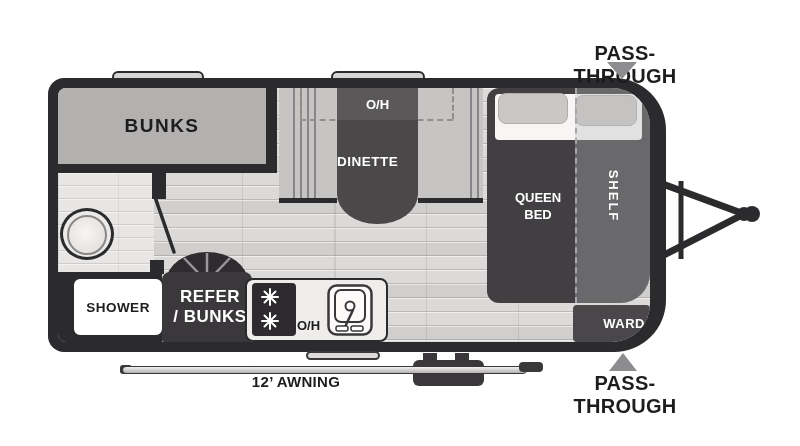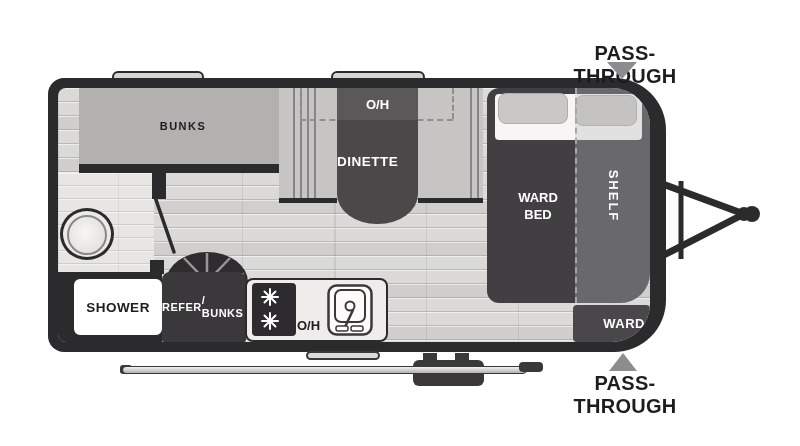--- a/index.html
+++ b/index.html
@@ -27,42 +27,42 @@
     background-color:#e7e6e4;
     background-image:
       repeating-linear-gradient(180deg, rgba(255,255,255,.5) 0 1.5px, rgba(255,255,255,0) 1.5px 12px, rgba(120,118,116,.22) 12px 13px),
       repeating-linear-gradient(90deg, rgba(120,118,116,.12) 0 1.5px, transparent 1.5px 60px);
   }
   
   #bunks{
     left:0;top:0;width:219px;height:85px;background:#b3b1af;box-sizing:border-box;
     border-right:11px solid #2b2a2c;border-bottom:9px solid #2b2a2c;
     display:flex;align-items:center;justify-content:center;
-    font-size:11px;letter-spacing:1.5px;margin-left:21px;
+    font-size:19px;letter-spacing:1.5px;
   }
   .wall{background:#2b2a2c;}
   #toilet{
     left:2px;top:120px;width:54px;height:52px;border-radius:50%;
     border:3px solid #2b2a2c;background:#eceae8;box-sizing:border-box;
   }
   #toilet .bowl{
     position:absolute;left:4px;top:4px;width:36px;height:36px;border-radius:50%;
     border:2px solid #8a8886;background:radial-gradient(circle at 45% 45%, #f7f6f4, #dcdbd9);
   }
   #shower-surround{left:0;top:184px;width:104px;height:70px;background:#2b2a2c;z-index:2;}
   #shower{
     position:absolute;left:14px;top:5px;width:92px;height:60px;background:#fff;
     border:2.5px solid #2b2a2c;border-radius:8px;box-sizing:border-box;
     display:flex;align-items:center;justify-content:center;font-size:13.5px;letter-spacing:.5px;text-align:center;
   }
   #wheel{left:106px;top:160px;width:86px;height:46px;z-index:2;}
   #refer{
     left:104px;top:184px;width:84px;height:70px;background:#3a383a;z-index:3;
-    border-radius:8px 8px 2px 2px;color:#fff;font-size:11px;line-height:1.15;
-    display:flex;flex-direction:row;align-items:center;justify-content:center;letter-spacing:.5px;
+    border-radius:8px 8px 2px 2px;color:#fff;font-size:17px;line-height:1.15;
+    display:flex;flex-direction:column;align-items:center;justify-content:center;letter-spacing:.5px;padding-left:6px;
   }
   #counter{
     left:187px;top:190px;width:143px;height:64px;background:#eeedeb;z-index:3;
     border:2.5px solid #2b2a2c;border-radius:8px;box-sizing:border-box;
   }
   #stove{position:absolute;left:5px;top:3px;width:44px;height:53px;background:#2d2b2e;border-radius:4px;}
   .burner{position:absolute;width:18px;height:18px;}
   #oh-kitchen{position:absolute;left:50px;top:38px;font-size:13px;}
   #sink{position:absolute;left:80px;top:4px;width:46px;height:52px;}
   #ward{
@@ -235,21 +235,21 @@
         <div id="oh-band">
           <span>O/H</span>
         </div>
         <div id="dinette-label">DINETTE</div>
       </div>
 
       <div class="abs" id="bed">
         <div id="mattress"></div>
         <div class="pillow" id="pillow-1"></div>
         <div class="pillow" id="pillow-2"></div>
-        <div id="queen-label">WARD BED</div>
+        <div id="queen-label">QUEEN BED</div>
         <div id="shelf">
           <span id="shelf-label">SHELF</span>
         </div>
       </div>
 
     </div>
   </div>
 
   <div class="abs pt-label" id="pt-top-label">PASS-THROUGH</div>
   <div class="abs" id="pt-top-arrow"></div>
@@ -257,14 +257,15 @@
   <div class="abs pt-label" id="pt-bottom-label">PASS-THROUGH</div>
 
   <div class="abs" id="threshold"></div>
   <div class="abs step-tab" id="step-tab-1"></div>
   <div class="abs step-tab" id="step-tab-2"></div>
   <div class="abs" id="step"></div>
 
   <div class="abs" id="awning-cap-left"></div>
   <div class="abs" id="awning-bar"></div>
   <div class="abs" id="awning-nub"></div>
+  <div class="abs" id="awning-label">12’ AWNING</div>
 
 </div>
 
 </body></html>

